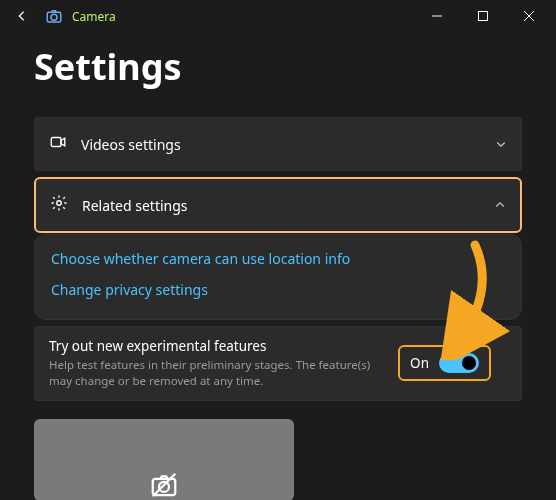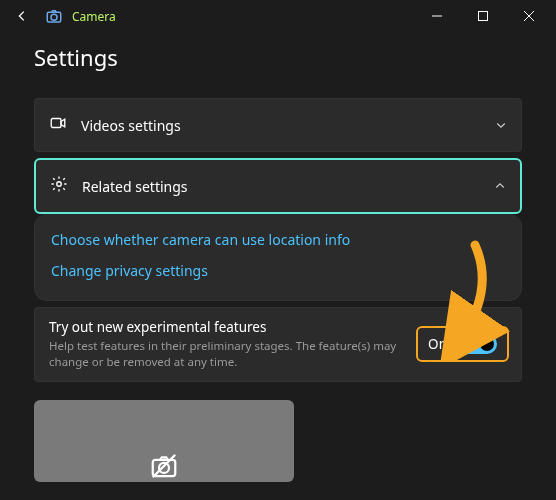--- a/index.html
+++ b/index.html
@@ -38,22 +38,22 @@
   }
   .titlebar .wc {
     width: 46px; height: 32px;
     display: flex; align-items: center; justify-content: center;
     color: #fff;
   }
   .page {
     padding: 10px 34px 0 34px;
   }
   .page-title {
-    font-size: 22px;
-    font-weight: 400;
+    font-size: 36px;
+    font-weight: 700;
     margin-bottom: 26px;
   }
   .panel {
     background: #2b2b2b;
     border-radius: 4px;
     border: 1px solid #333;
     margin-bottom: 6px;
   }
   .row {
     display: flex;
@@ -63,37 +63,37 @@
     min-height: 52px;
   }
   .row .label {
     font-size: 14px;
     flex: 1 1 auto;
   }
   .chev {
     color: #ccc;
   }
   .hl {
-    border: 2px solid #5eead4;
+    border: 2px solid #fdba74;
     border-radius: 6px;
   }
   .links {
     padding: 10px 16px 14px 16px;
   }
   .links a {
     display: block;
     color: #4cc2ff;
     font-size: 14px;
     text-decoration: none;
     padding: 6px 0;
   }
   .exp-row {
     display: flex;
     align-items: center;
-    padding: 10px 12px 12px 14px;
+    padding: 10px 30px 12px 14px;
     gap: 10px;
   }
   .exp-text { flex: 1 1 auto; }
   .exp-text .t1 { font-size: 13.5px; }
   .exp-text .t2 {
     font-size: 11.5px;
     color: #9a9a9a;
     line-height: 1.35;
     margin-top: 2px;
   }

